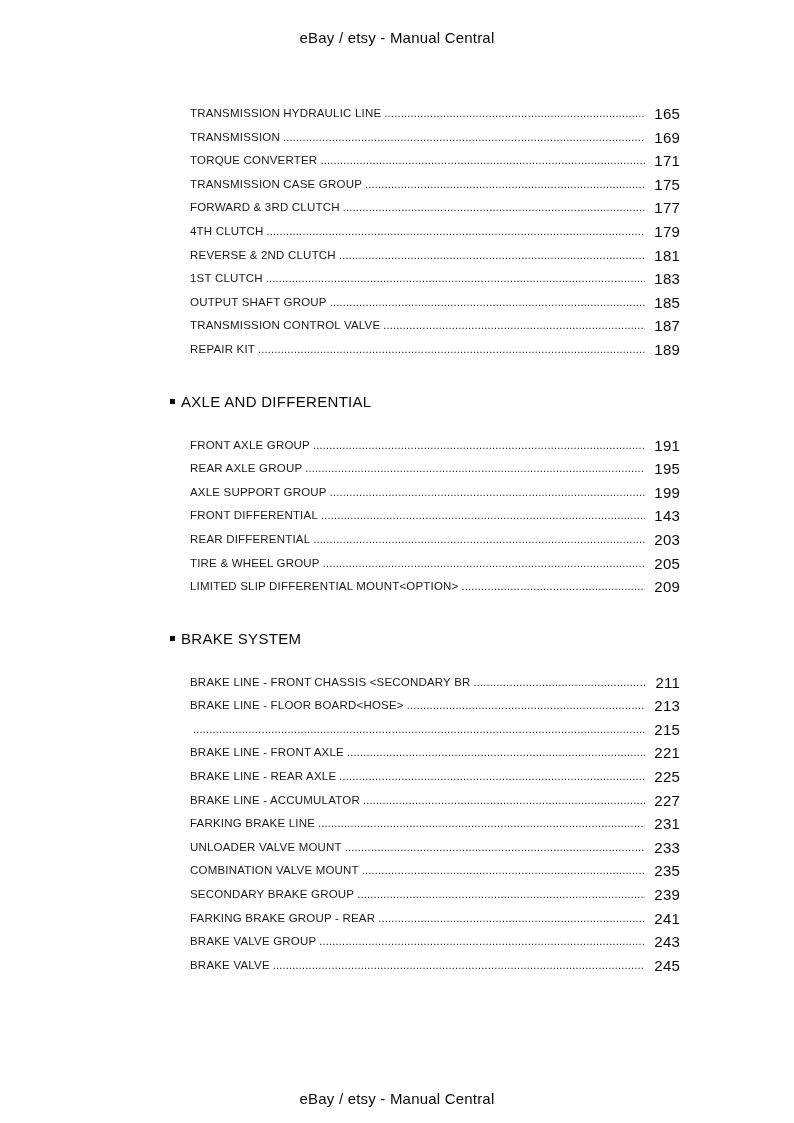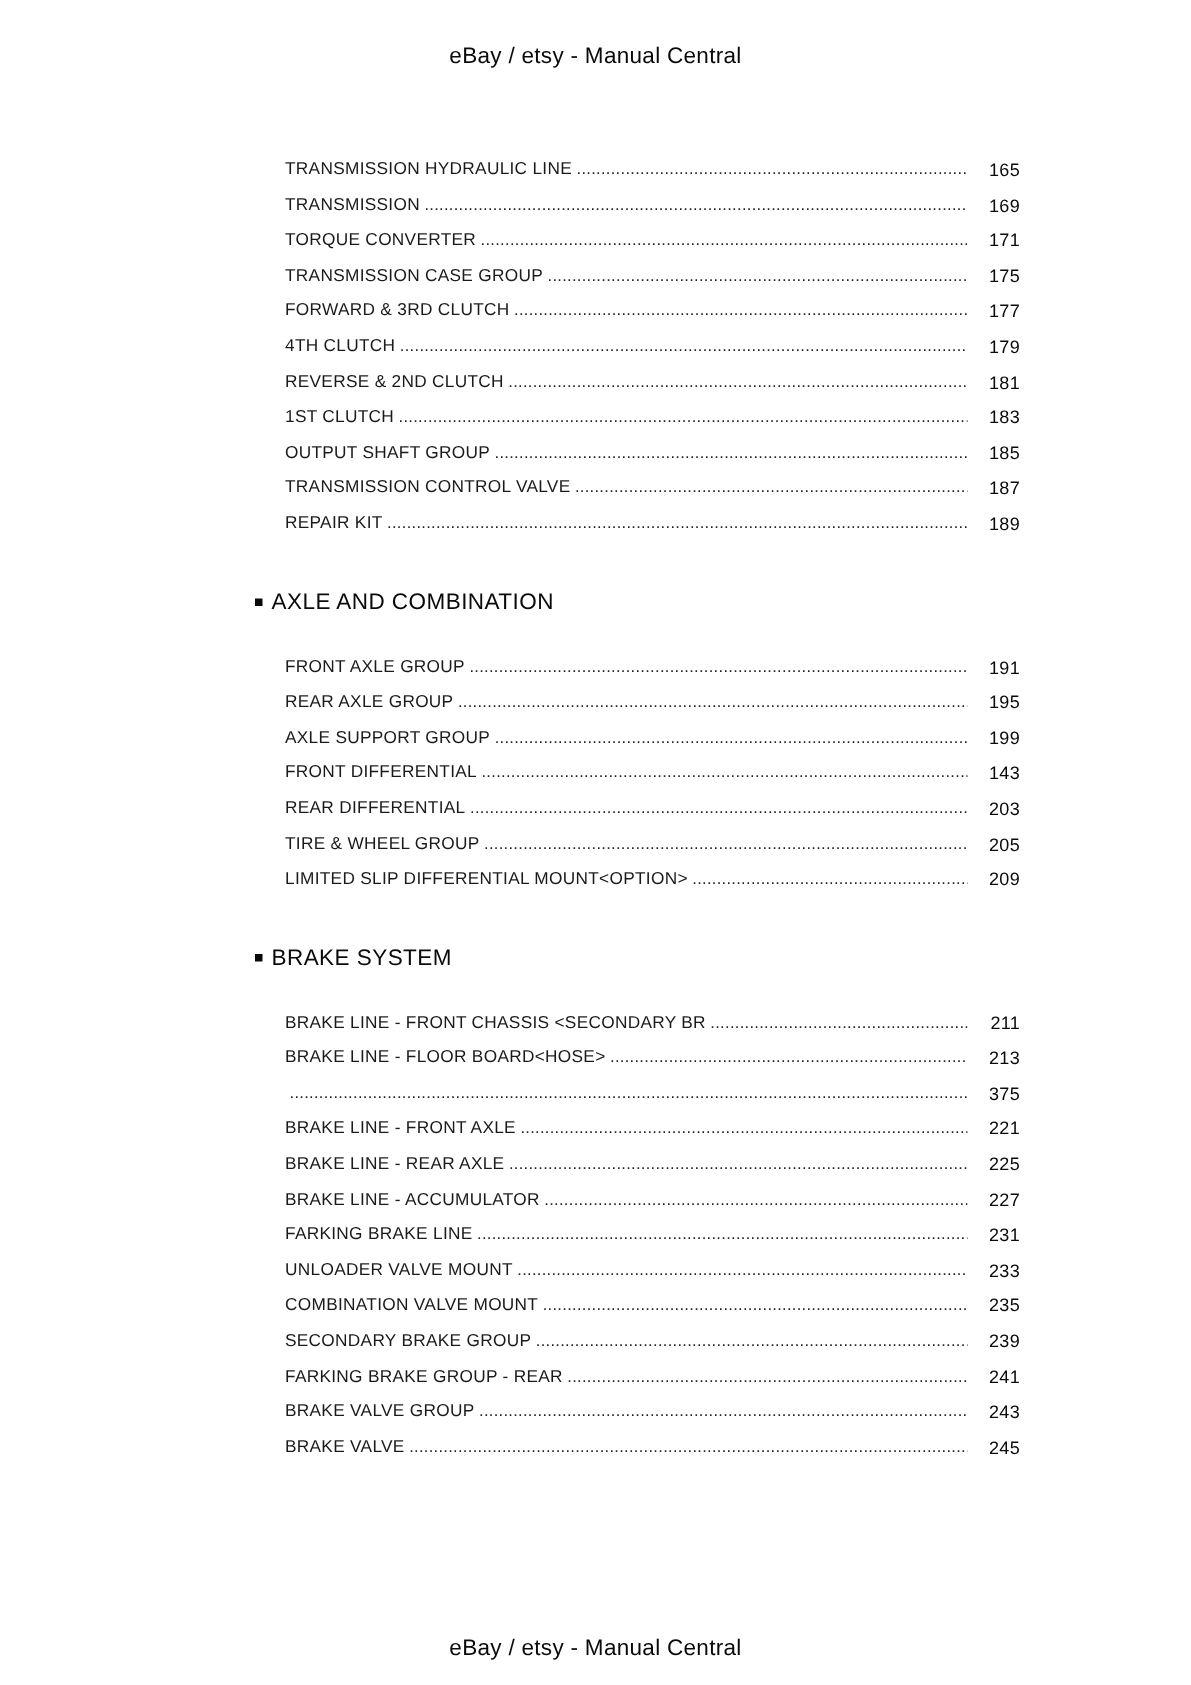--- a/index.html
+++ b/index.html
@@ -82,21 +82,21 @@
     overflow: hidden;
     white-space: nowrap;
     margin: 0 3px;
     color: #222;
     font-size: 11px;
   }
   .entry-page {
     flex: 0 0 auto;
     min-width: 32px;
     text-align: right;
-    font-size: 12px;
+    font-size: 15px;
     color: #0a0a0a;
   }
 </style>
 </head>
 <body>
 
 <div class="page">
   <div class="doc-header">eBay / etsy - Manual Central</div>
 
   <main class="content">
@@ -156,21 +156,21 @@
             <li class="entry">
               <span class="entry-label">REPAIR KIT</span>
               <span class="dot-leader">................................................................................................................................................................................................................................................................................................................................................................................................................</span>
               <span class="entry-page">189</span>
             </li>
           </ul>
         </section>
         <section class="toc-section">
           <h2 class="section-heading">
             <span class="bullet"></span>
-            <span>AXLE AND COMBINATION</span>
+            <span>AXLE AND DIFFERENTIAL</span>
           </h2>
           <ul class="entries">
             <li class="entry">
               <span class="entry-label">FRONT AXLE GROUP</span>
               <span class="dot-leader">................................................................................................................................................................................................................................................................................................................................................................................................................</span>
               <span class="entry-page">191</span>
             </li>
             <li class="entry">
               <span class="entry-label">REAR AXLE GROUP</span>
               <span class="dot-leader">................................................................................................................................................................................................................................................................................................................................................................................................................</span>
@@ -214,21 +214,21 @@
               <span class="dot-leader">................................................................................................................................................................................................................................................................................................................................................................................................................</span>
               <span class="entry-page">211</span>
             </li>
             <li class="entry">
               <span class="entry-label">BRAKE LINE - FLOOR BOARD&lt;HOSE&gt;</span>
               <span class="dot-leader">................................................................................................................................................................................................................................................................................................................................................................................................................</span>
               <span class="entry-page">213</span>
             </li>
             <li class="entry">
               <span class="dot-leader">................................................................................................................................................................................................................................................................................................................................................................................................................</span>
-              <span class="entry-page">375</span>
+              <span class="entry-page">215</span>
             </li>
             <li class="entry">
               <span class="entry-label">BRAKE LINE - FRONT AXLE</span>
               <span class="dot-leader">................................................................................................................................................................................................................................................................................................................................................................................................................</span>
               <span class="entry-page">221</span>
             </li>
             <li class="entry">
               <span class="entry-label">BRAKE LINE - REAR AXLE</span>
               <span class="dot-leader">................................................................................................................................................................................................................................................................................................................................................................................................................</span>
               <span class="entry-page">225</span>

